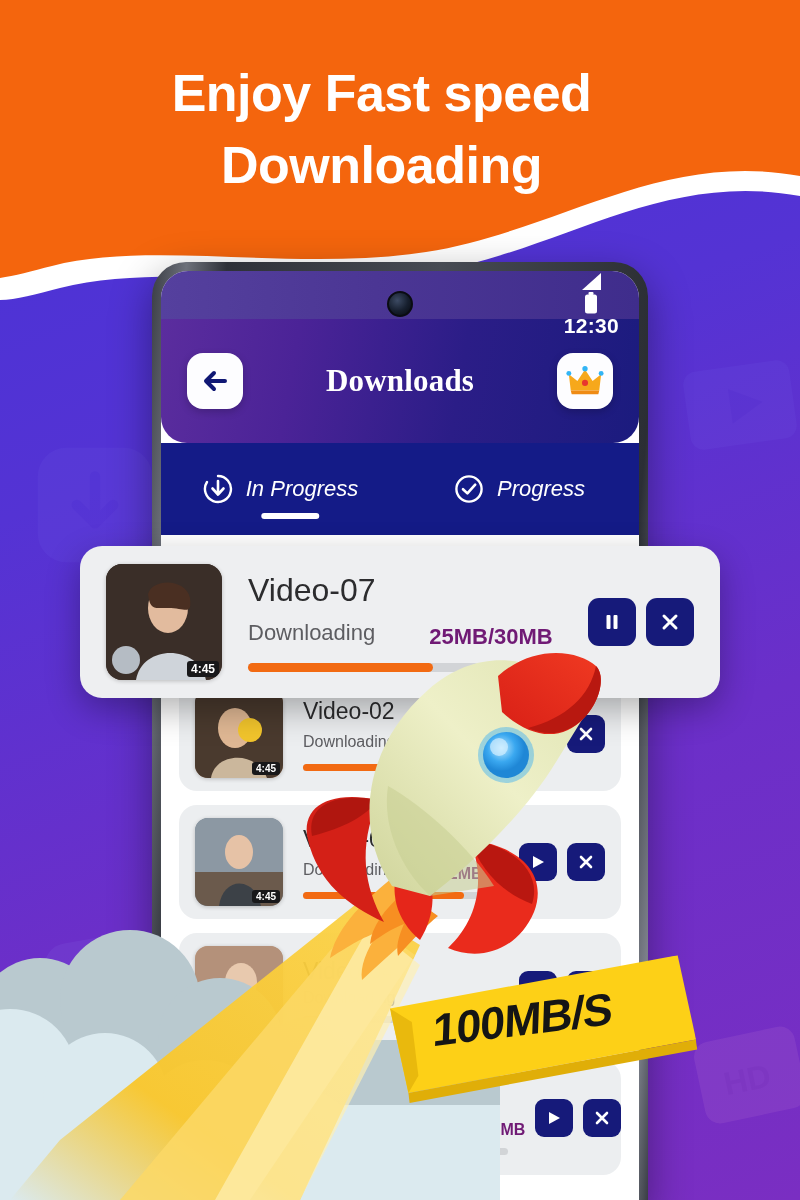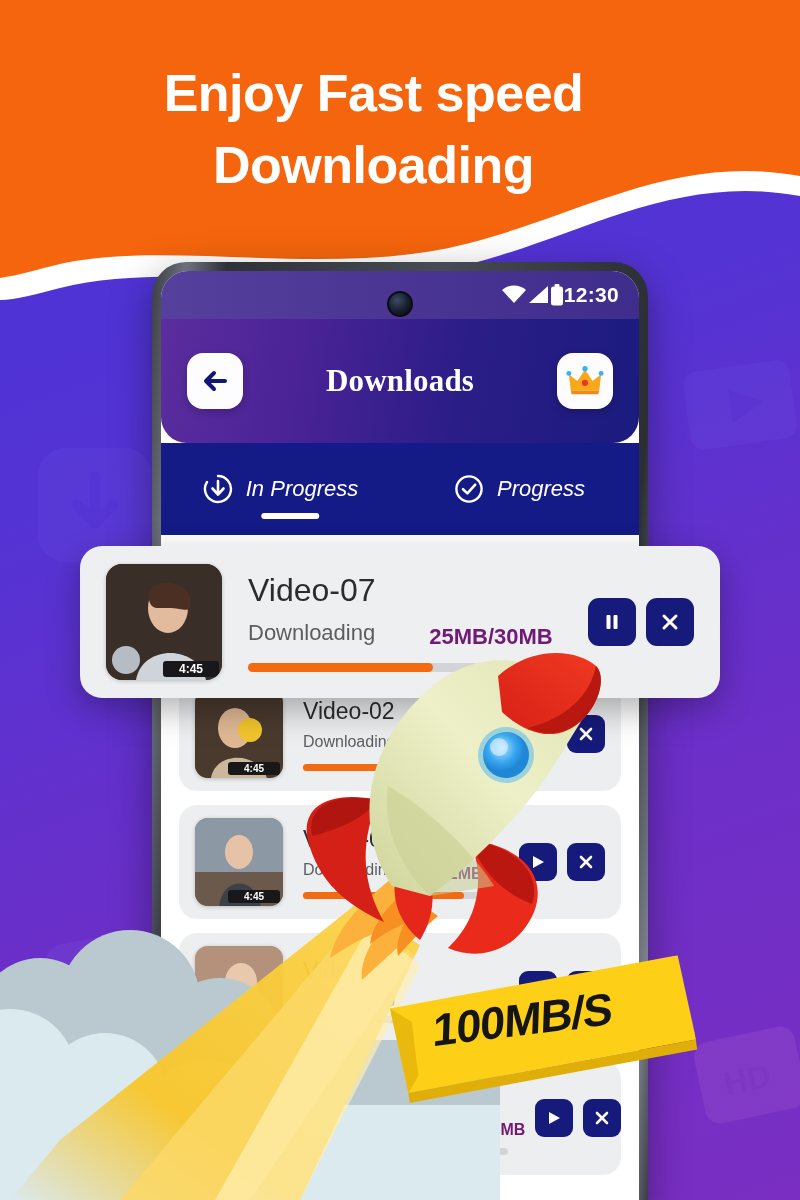--- a/index.html
+++ b/index.html
@@ -16,21 +16,21 @@
     background:linear-gradient(160deg,#4733d6 0%,#5433d4 35%,#6b2fc9 65%,#7a2ec2 100%);
   }
   #bg-orange{
     position:absolute; left:0; top:0; width:800px; height:300px;
   }
   .watermark{ position:absolute; opacity:.10; }
   
   #clouds{ position:absolute; left:-20px; bottom:-10px; width:520px; height:320px; }
   
   #headline{
-    position:absolute; left:4px; top:58px; width:739px;
+    position:absolute; left:12px; top:58px; width:739px;
     text-align:center; color:#ffffff;
     font-size:52px; line-height:1.38; font-weight:700;
     letter-spacing:-0.5px;
   }
   #headline .l2{ display:block; }
   
   #phone{
     position:absolute; left:152px; top:262px;
     width:496px; height:945px;
     border-radius:34px 34px 0 0;
@@ -50,21 +50,21 @@
     background:linear-gradient(90deg,#55409e 0%,#4b3694 45%,#3f2d8c 100%);
     display:flex; align-items:center; justify-content:flex-end;
     padding:0 20px; position:relative;
   }
   #camera{
     position:absolute; left:50%; top:20px; transform:translateX(-50%);
     width:26px; height:26px; border-radius:50%;
     background:radial-gradient(circle at 38% 34%, #3c4a63 0%, #17202f 52%, #05080d 100%);
     border:2px solid #0a0c12;
   }
-  #status-icons{ display:flex; align-items:center; gap:0; }
+  #status-icons{ display:flex; align-items:center; gap:0;flex-direction:column; }
   #status-time{ color:#fff; font-size:21px; font-weight:700; letter-spacing:.3px; }
   
   #appbar{
     height:124px; width:100%;
     background:linear-gradient(100deg,#5b2d9e 0%,#4b2397 28%,#2b1d87 62%,#1b1b7e 100%);
     border-radius:0 0 26px 26px;
     display:flex; align-items:center; justify-content:space-between;
     padding:0 26px;
   }
   .sq-btn{
@@ -102,21 +102,21 @@
     position:relative;
   }
   .thumb{
     width:88px; height:88px; border-radius:13px;
     position:relative; overflow:hidden; flex:none;
     box-shadow:0 1px 4px rgba(0,0,0,.22);
   }
   .thumb .dur{
     position:absolute; right:3px; bottom:3px;
     background:#18181a; color:#fff; font-size:10px; font-weight:700;
-    padding:1px 16px; border-radius:3px;
+    padding:1px 4px; border-radius:3px;
   }
   .row-mid{ flex:1; padding-left:20px; padding-right:10px; }
   .row-title{ font-size:23px; color:#2c2c2e; font-weight:400; margin-bottom:4px; }
   .row-meta{ display:flex; align-items:center; gap:40px; }
   .row-status{ font-size:16px; color:#5d5d61; }
   .row-size{ font-size:16px; color:#701a75; font-weight:700;margin-top:8px; }
   .bar-track{
     margin-top:9px; height:7px; border-radius:5px; background:#d2d4d7; width:92%;
   }
   .bar-fill{ height:100%; border-radius:5px; background:#f26a12; }

